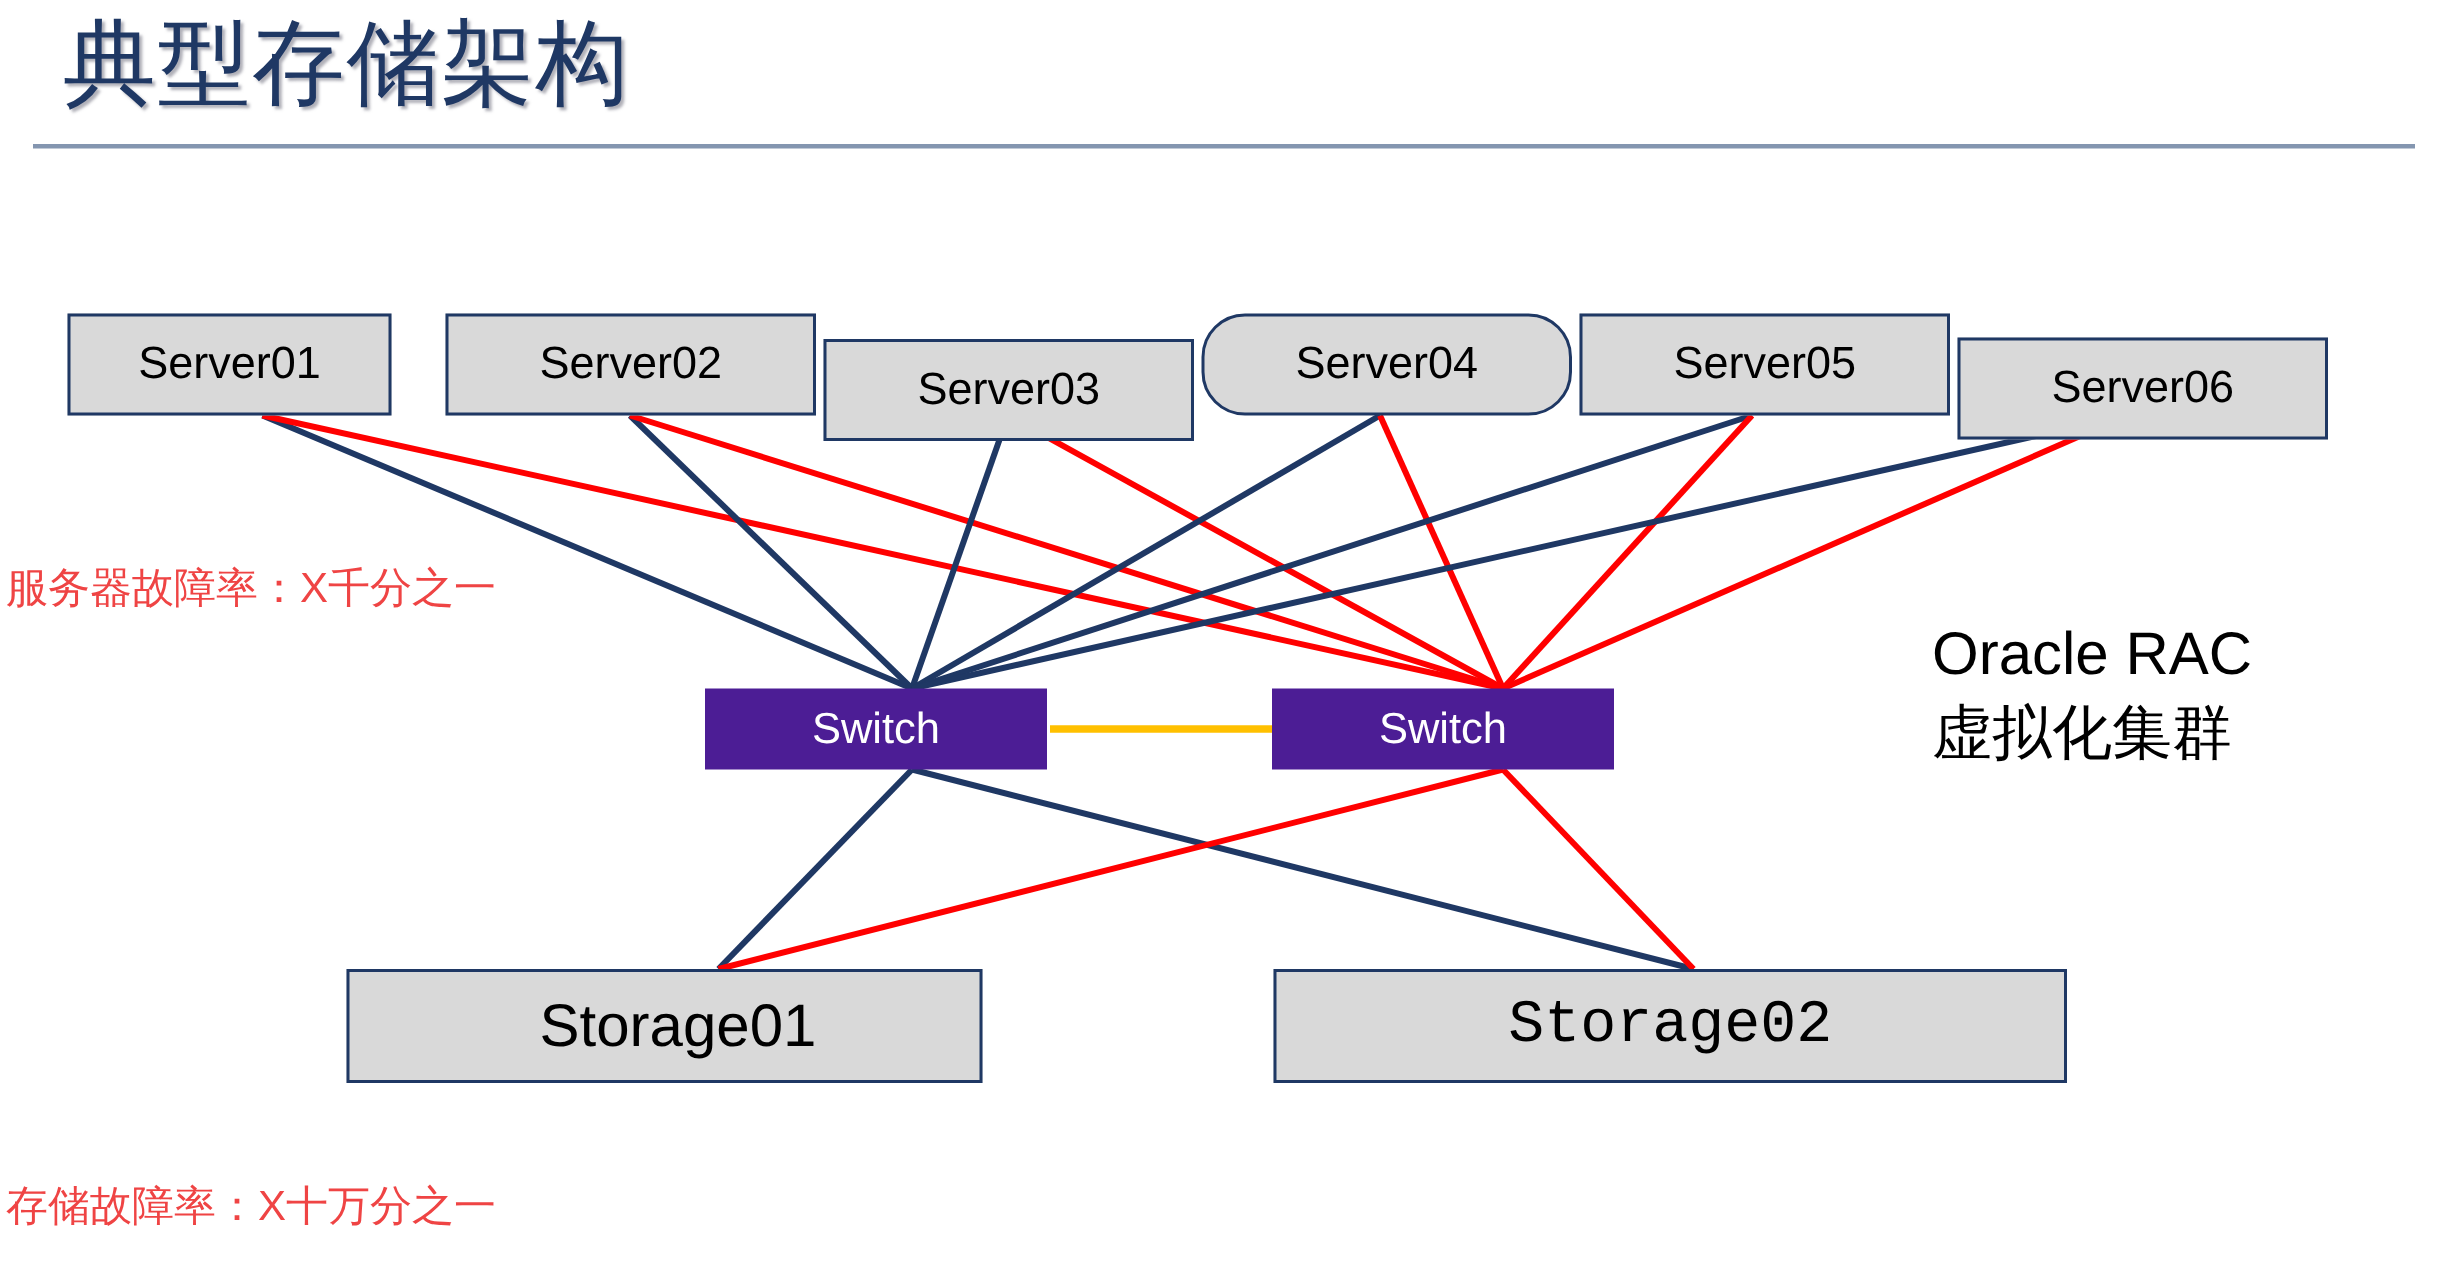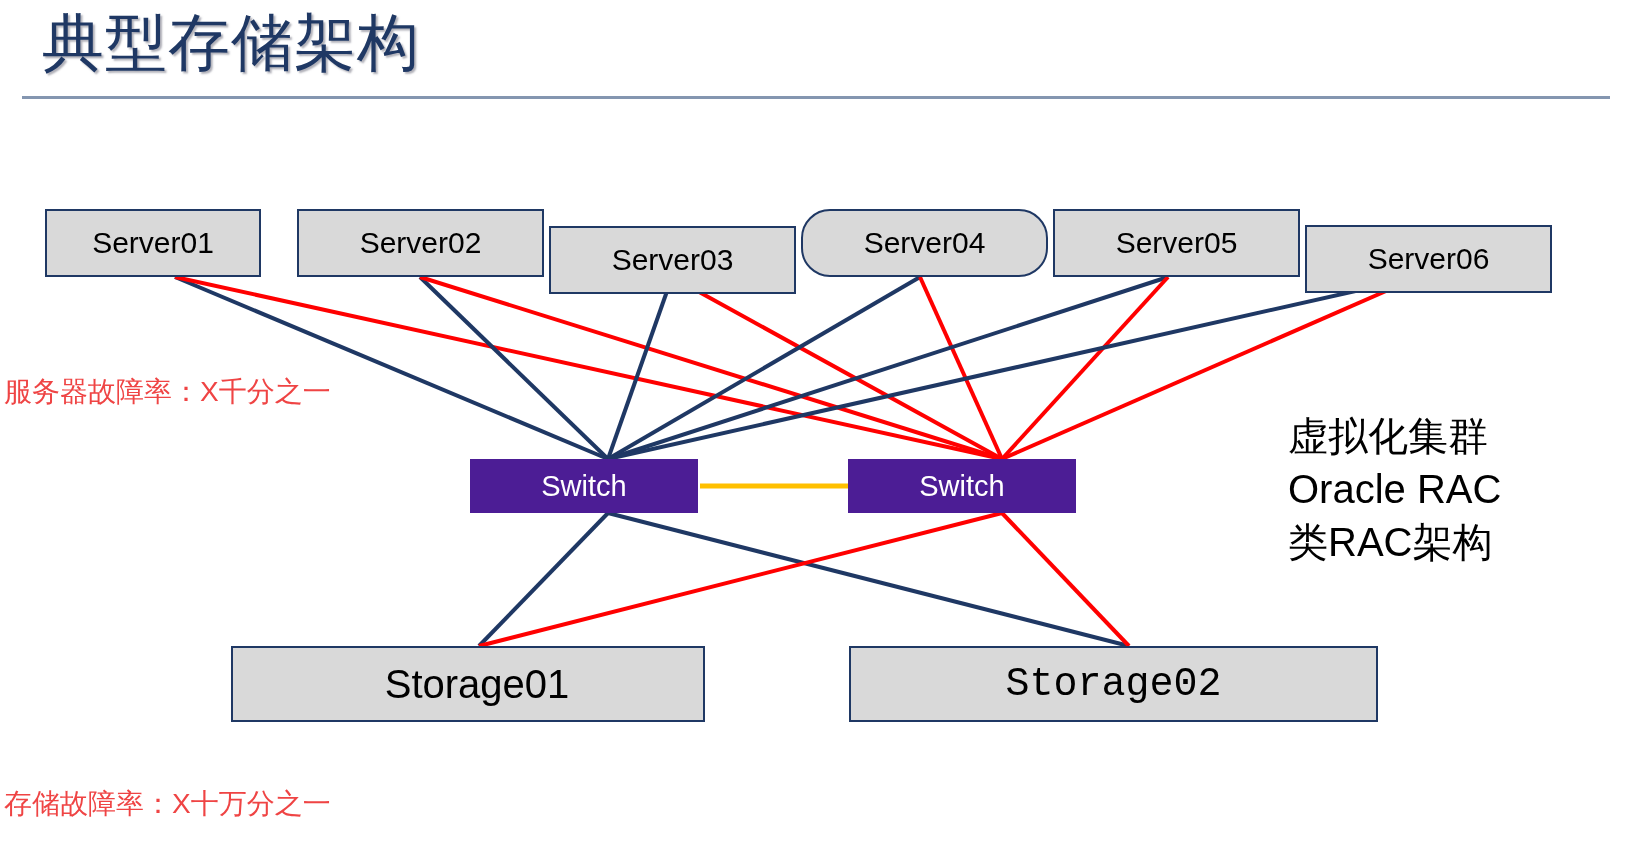--- a/index.html
+++ b/index.html
@@ -160,31 +160,30 @@
     </div>
   <div id="switch-row">
       <div class="node switch" style="left: 470px; top: 459px; width: 228px; height: 54px;">
         <span>Switch</span>
       </div>
       <div class="node switch" style="left: 848px; top: 459px; width: 228px; height: 54px;">
         <span>Switch</span>
       </div>
     </div>
   <div id="storage-row">
-      <div class="node storage" style="left: 231px; top: 646px; width: 474px; height: 76px; padding-left: 18px;">
+      <div class="node storage" style="left: 231px; top: 646px; width: 424px; height: 76px; padding-left: 18px;">
         <span>Storage01</span>
       </div>
       <div class="node storage" style="left: 849px; top: 646px; width: 529px; height: 76px; font-family: Liberation Mono, monospace;">
         <span>Storage02</span>
       </div>
     </div>
 
   <div class="annotation" id="anno-server" style="left: 4px; top: 374px;">服务器故障率：X千分之一</div>
 
   <div class="annotation" id="anno-storage" style="left: 4px; top: 786px;">存储故障率：X十万分之一</div>
 
   <div id="note-right" style="left: 1288px; top: 410px;">
+      <div>Oracle RAC</div>
       <div>虚拟化集群</div>
-      <div>Oracle RAC</div>
-      <div>类RAC架构</div>
     </div>
 
 </div>
 
 </body></html>

